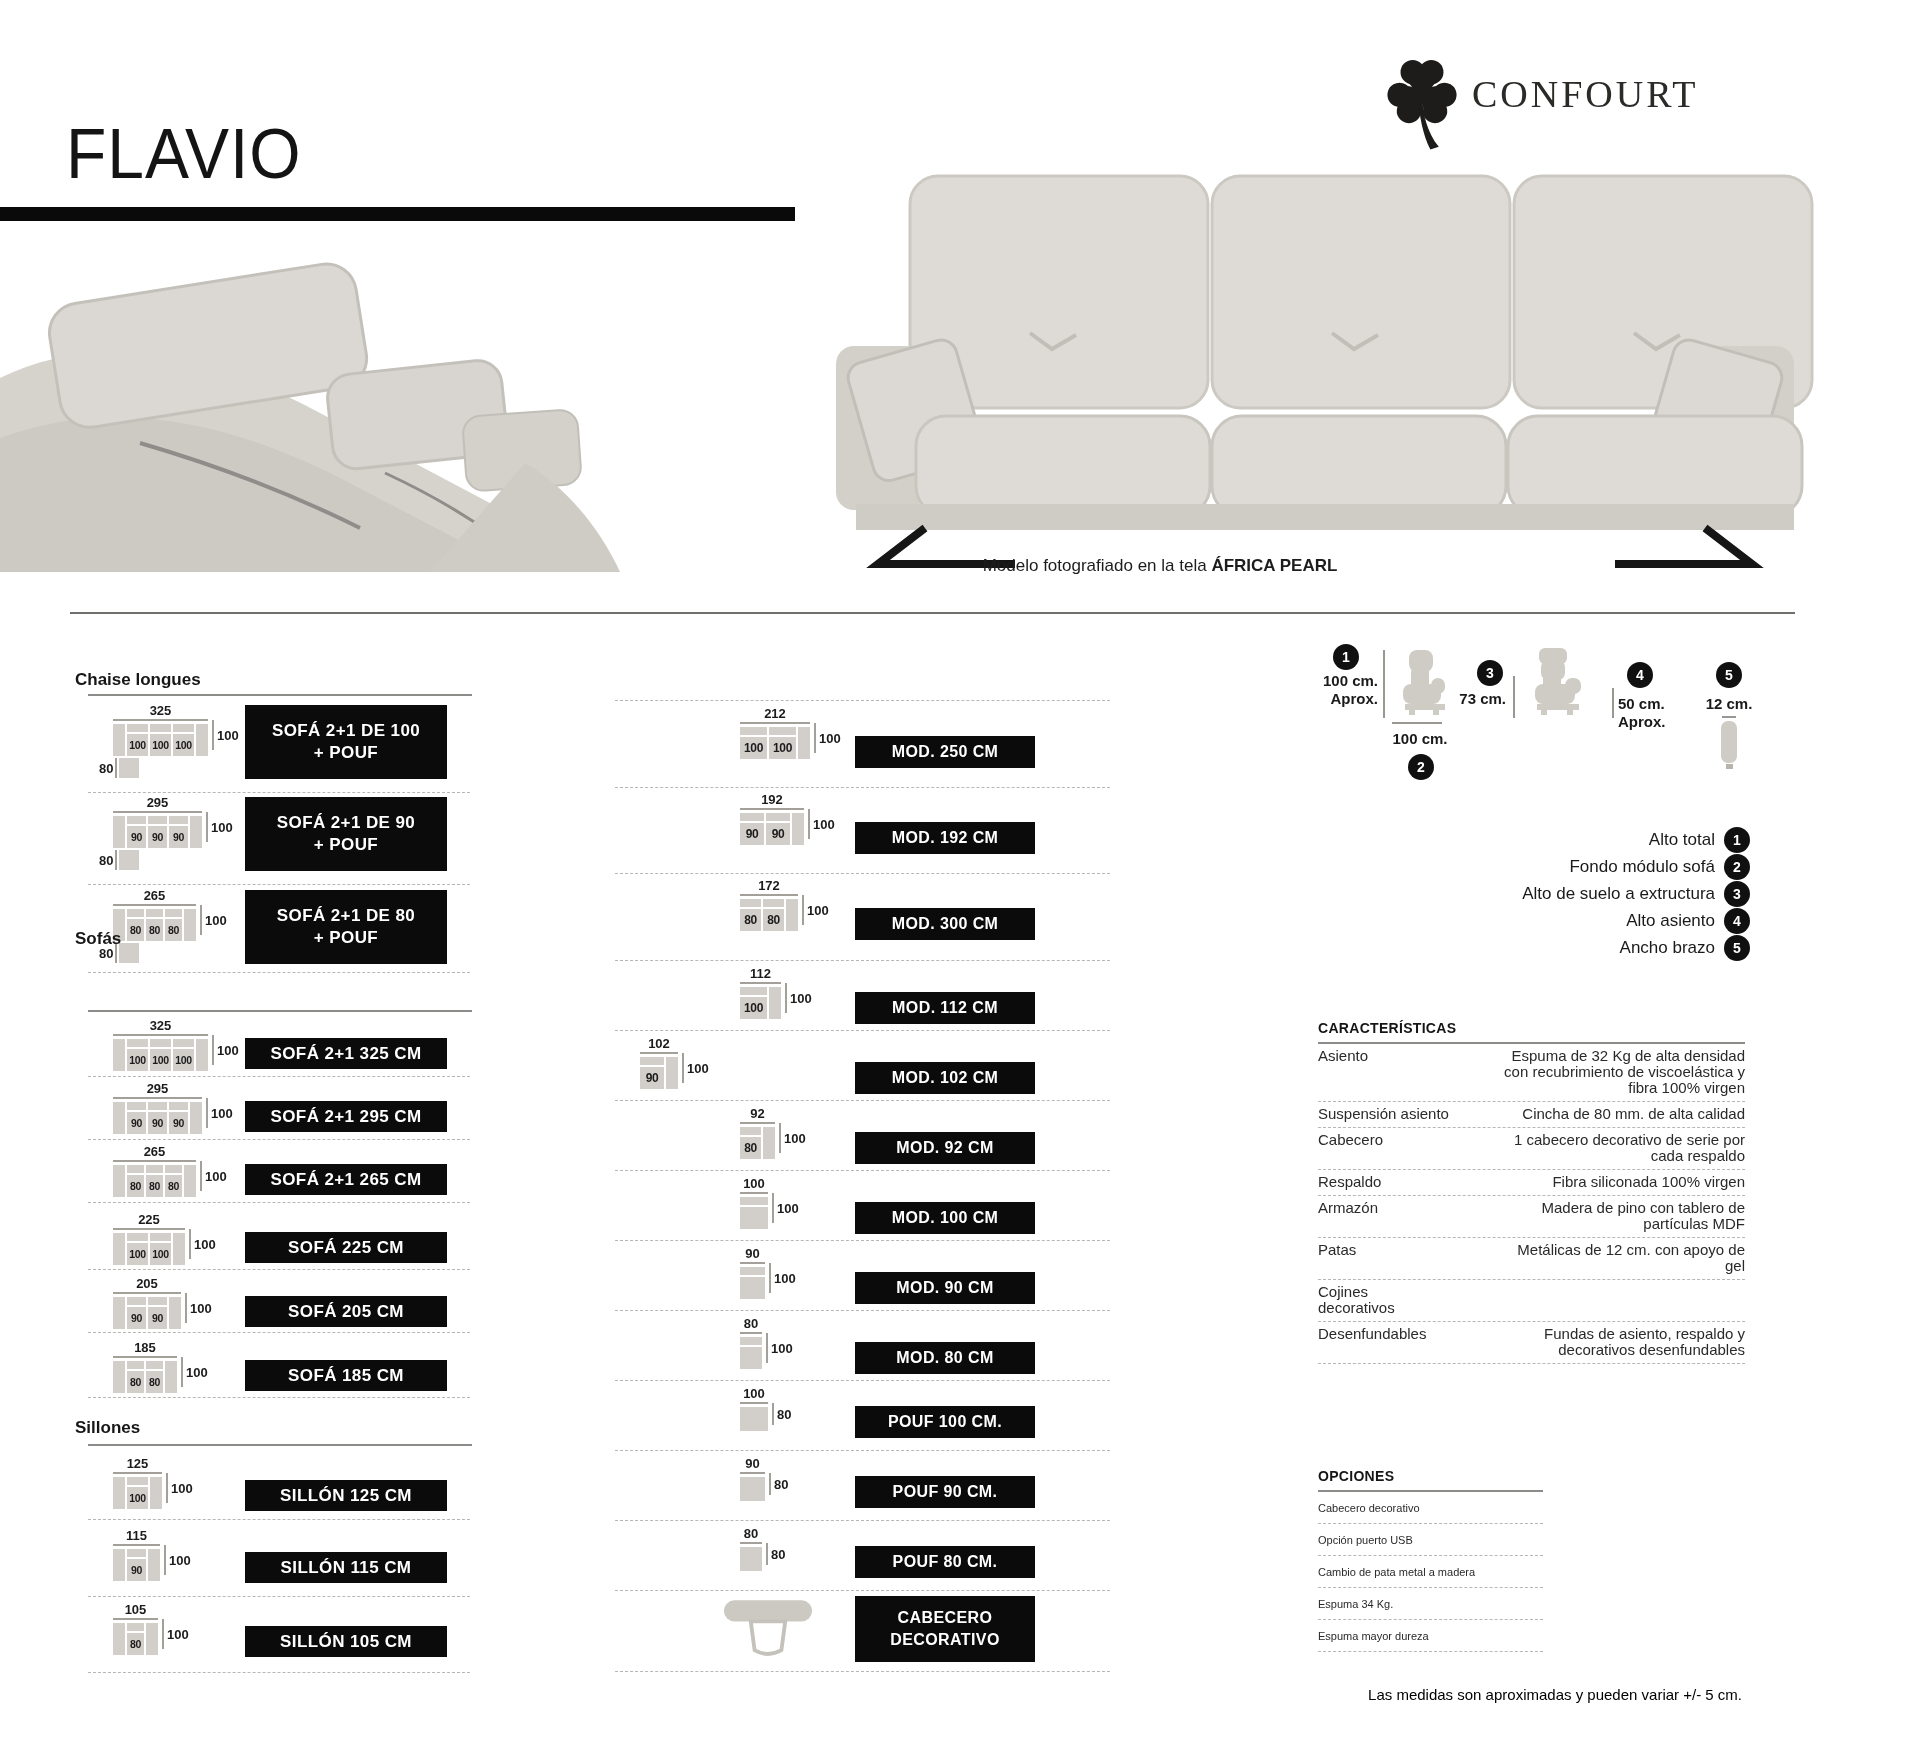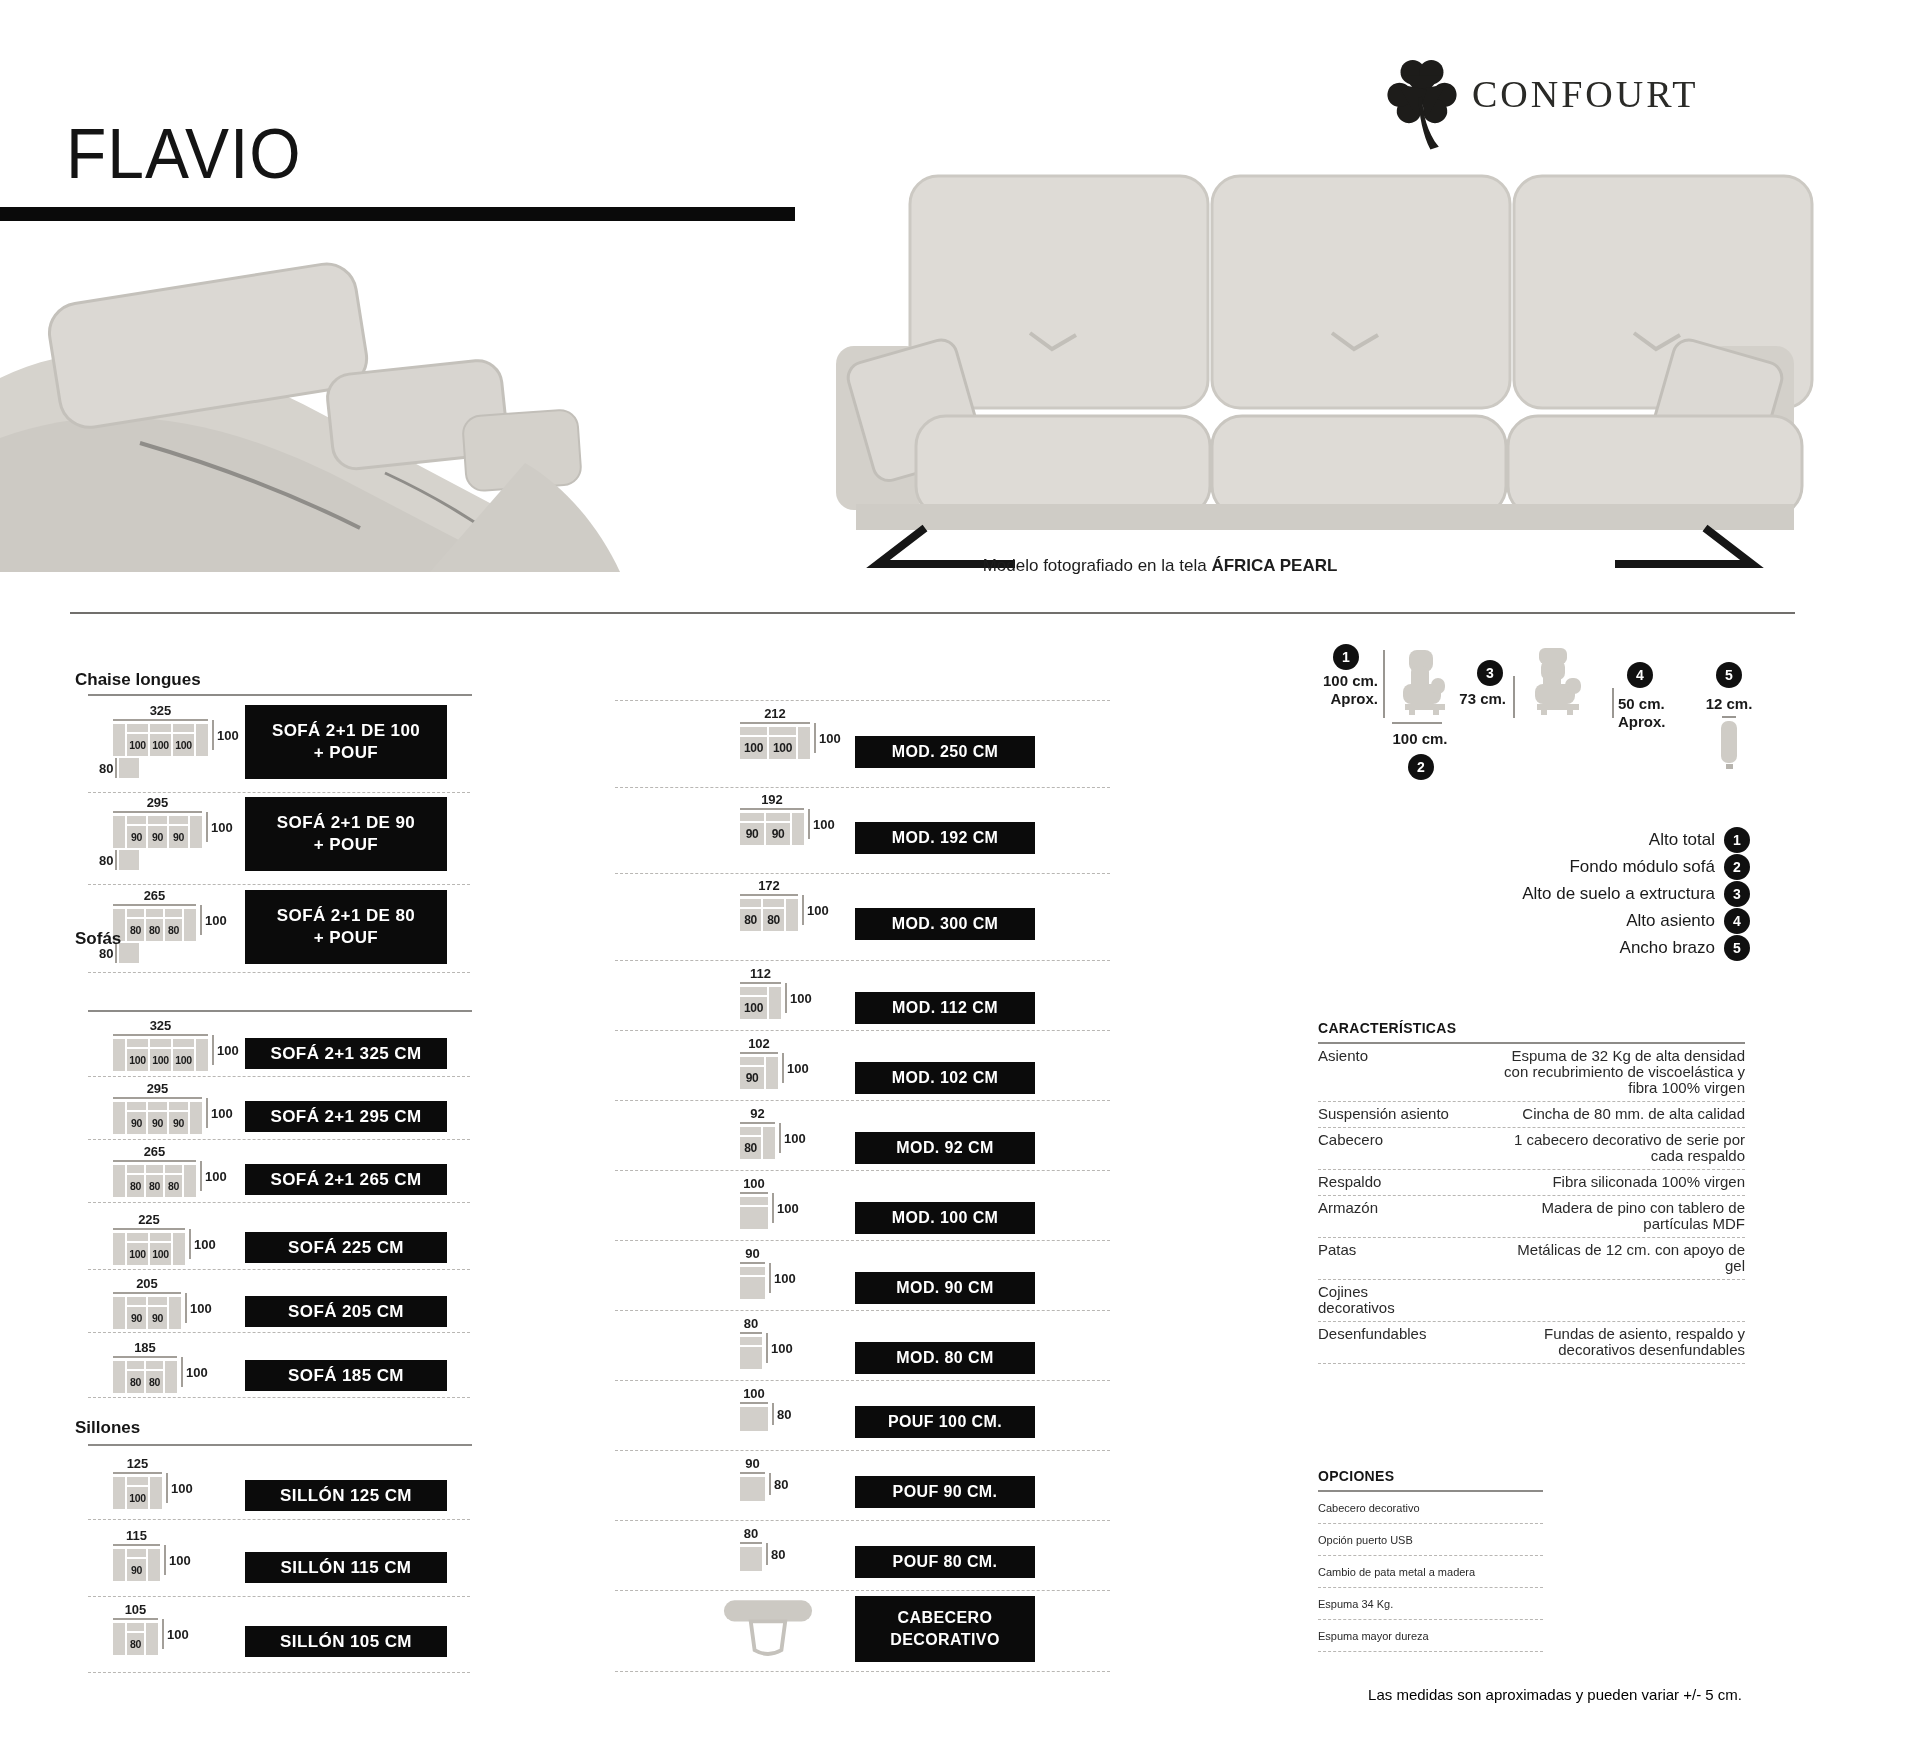--- a/index.html
+++ b/index.html
@@ -624,21 +624,21 @@
           <span>100</span>
         </div>
     </div>
     <div class="bbox bm bm1" style="top:26px">
         <span>MOD. 112 CM</span>
       </div>
   </div>
   <div class="hrD" style="left:615px;top:1030px;width:495px"></div>
 
   <div class="row" style="left:640px;top:1036px;width:470px;height:62px">
-    <div class="dwrap" style="margin-left:100px">
+    <div class="dwrap" style="">
       <div style="width:38px">
         <div class="mtop">102</div>
         <div class="plan">
           <div class="scol" style="width:24px">
               <div class="sb"></div>
               <div class="sd" style="font-size:12px">90</div>
             </div>
           <div class="arm"></div>
         </div>
       </div>

